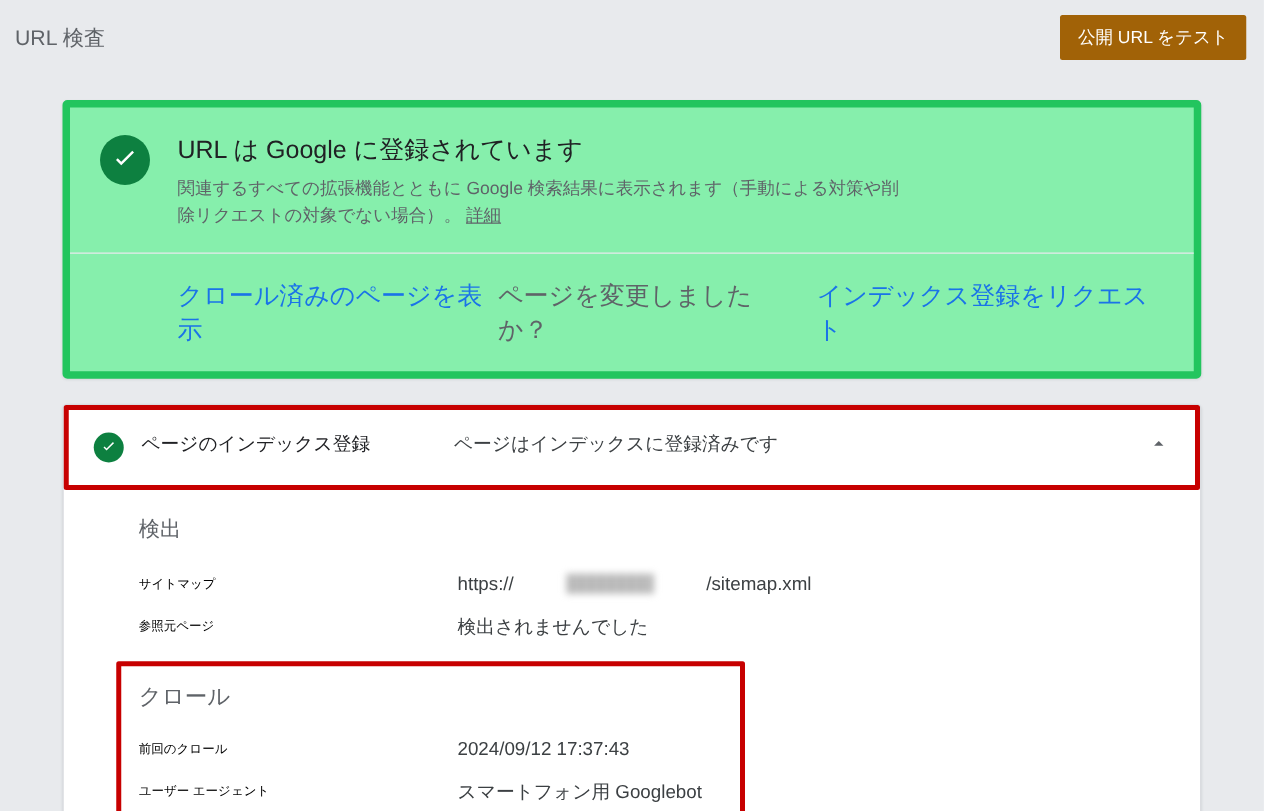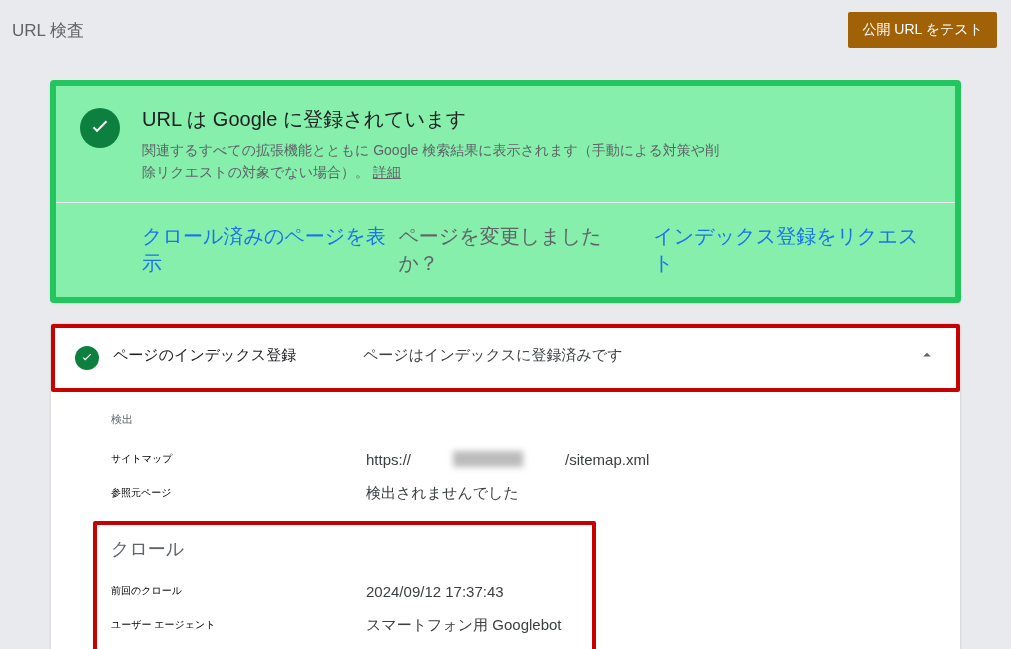--- a/index.html
+++ b/index.html
@@ -146,21 +146,21 @@
     flex: 1;
   }
   .chevron {
     color: #5f6368;
     font-size: 14px;
   }
   .details-area {
     padding: 20px 24px 0 60px;
   }
   .detail-heading {
-    font-size: 11px;
+    font-size: 17px;
     color: #5f6368;
     margin-bottom: 16px;
   }
   .detail-row {
     display: flex;
     align-items: center;
     padding: 8px 0;
   }
   .detail-label {
     width: 255px;

